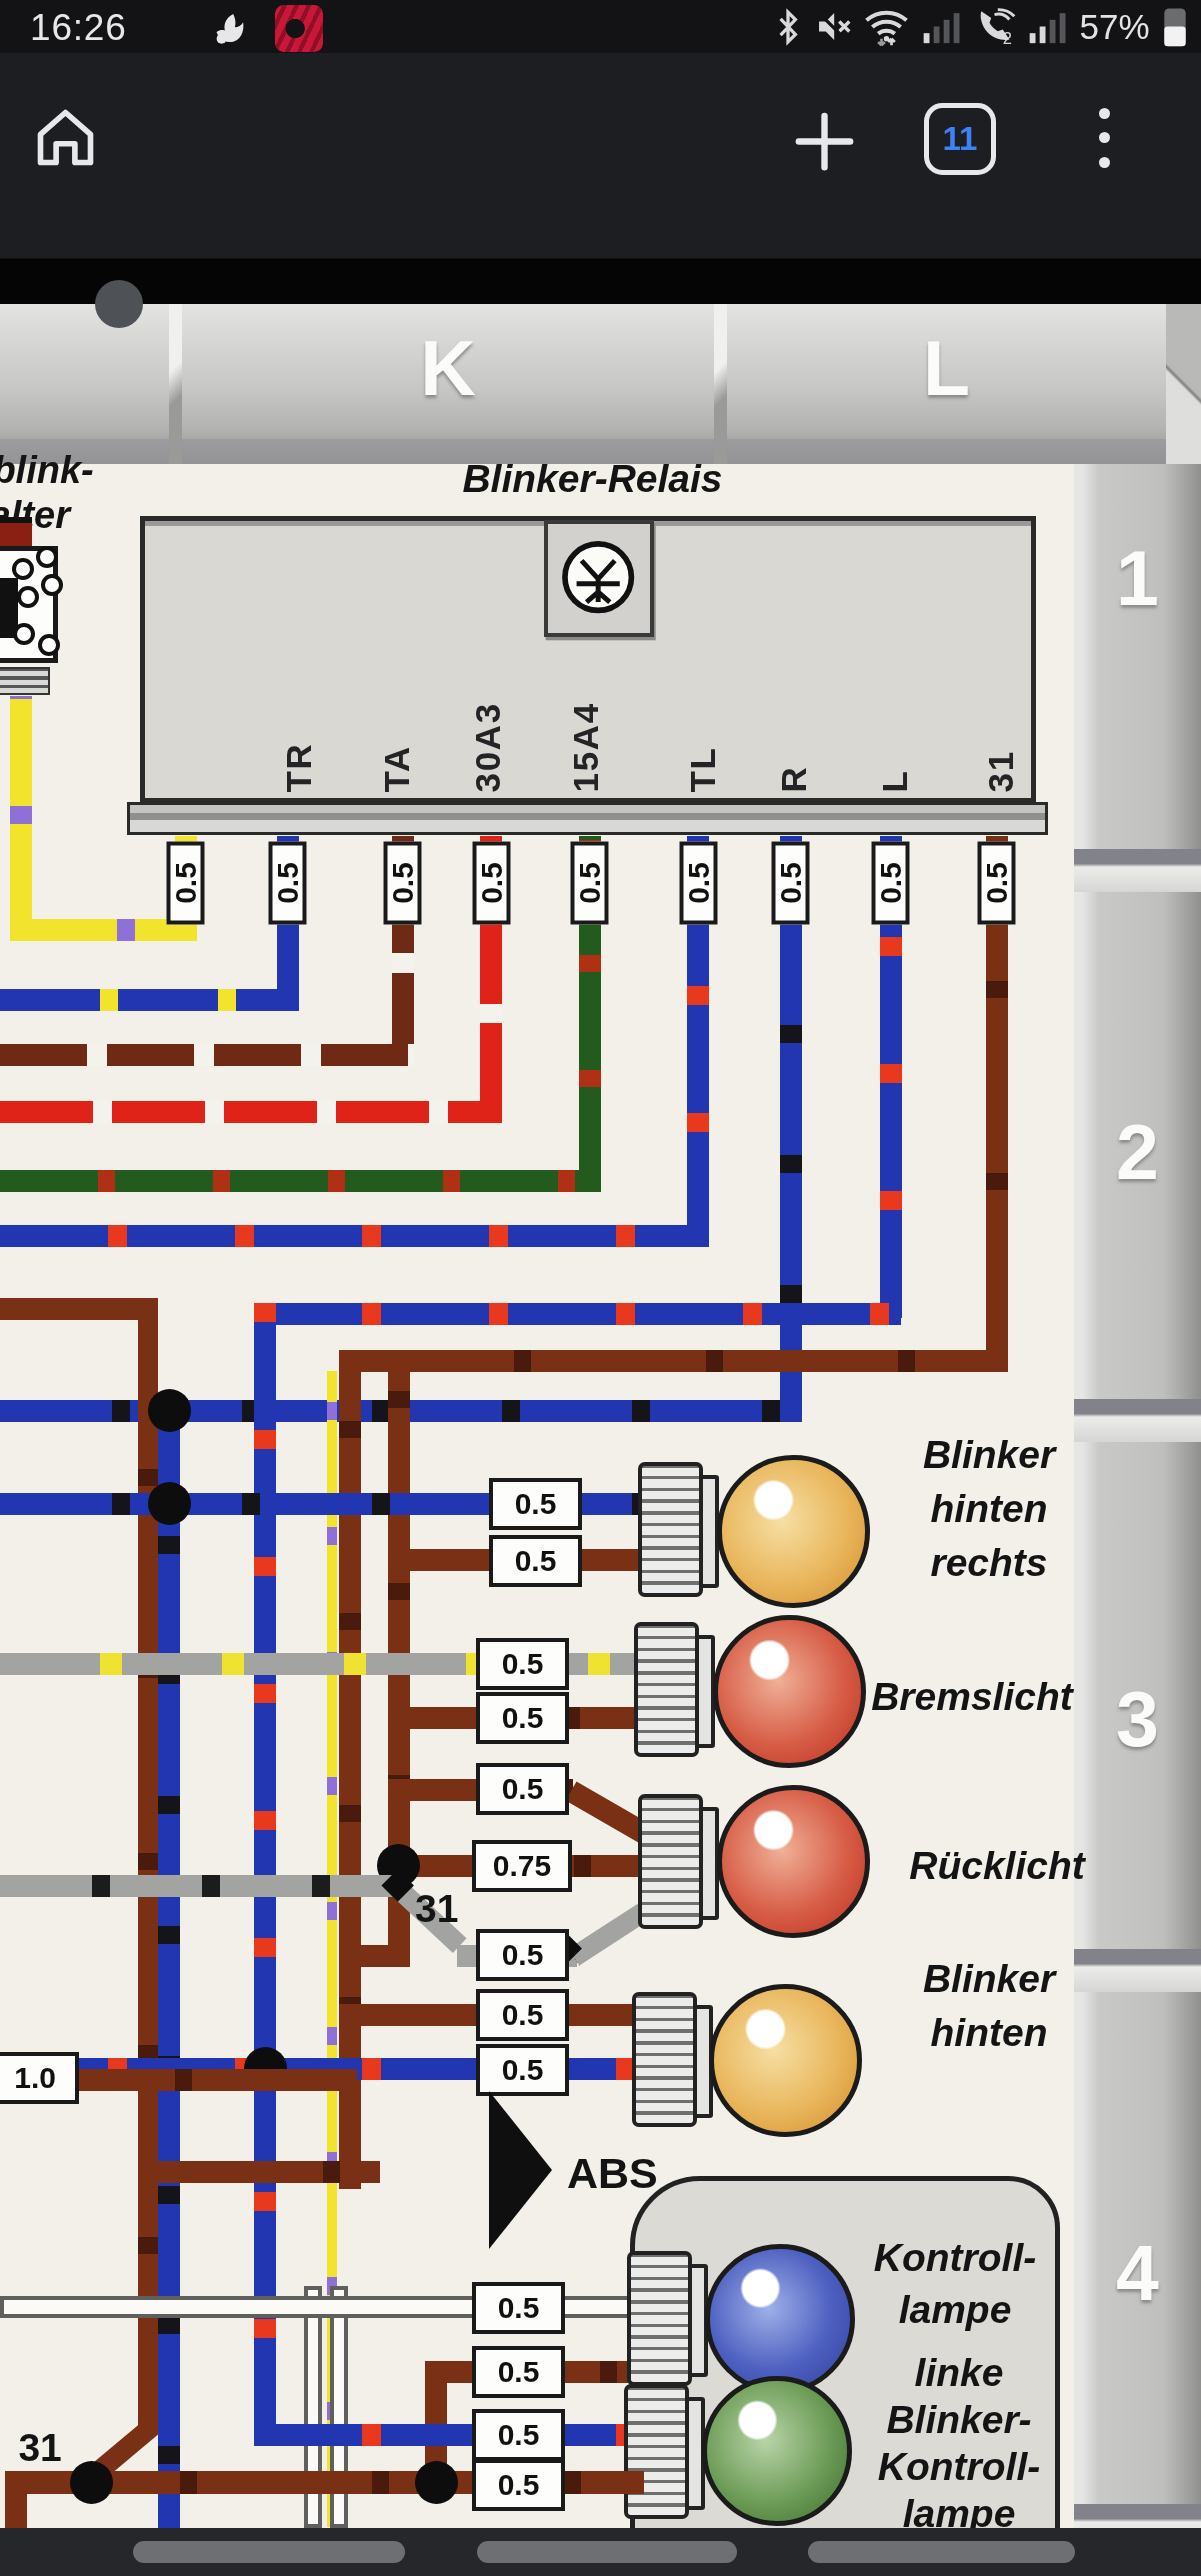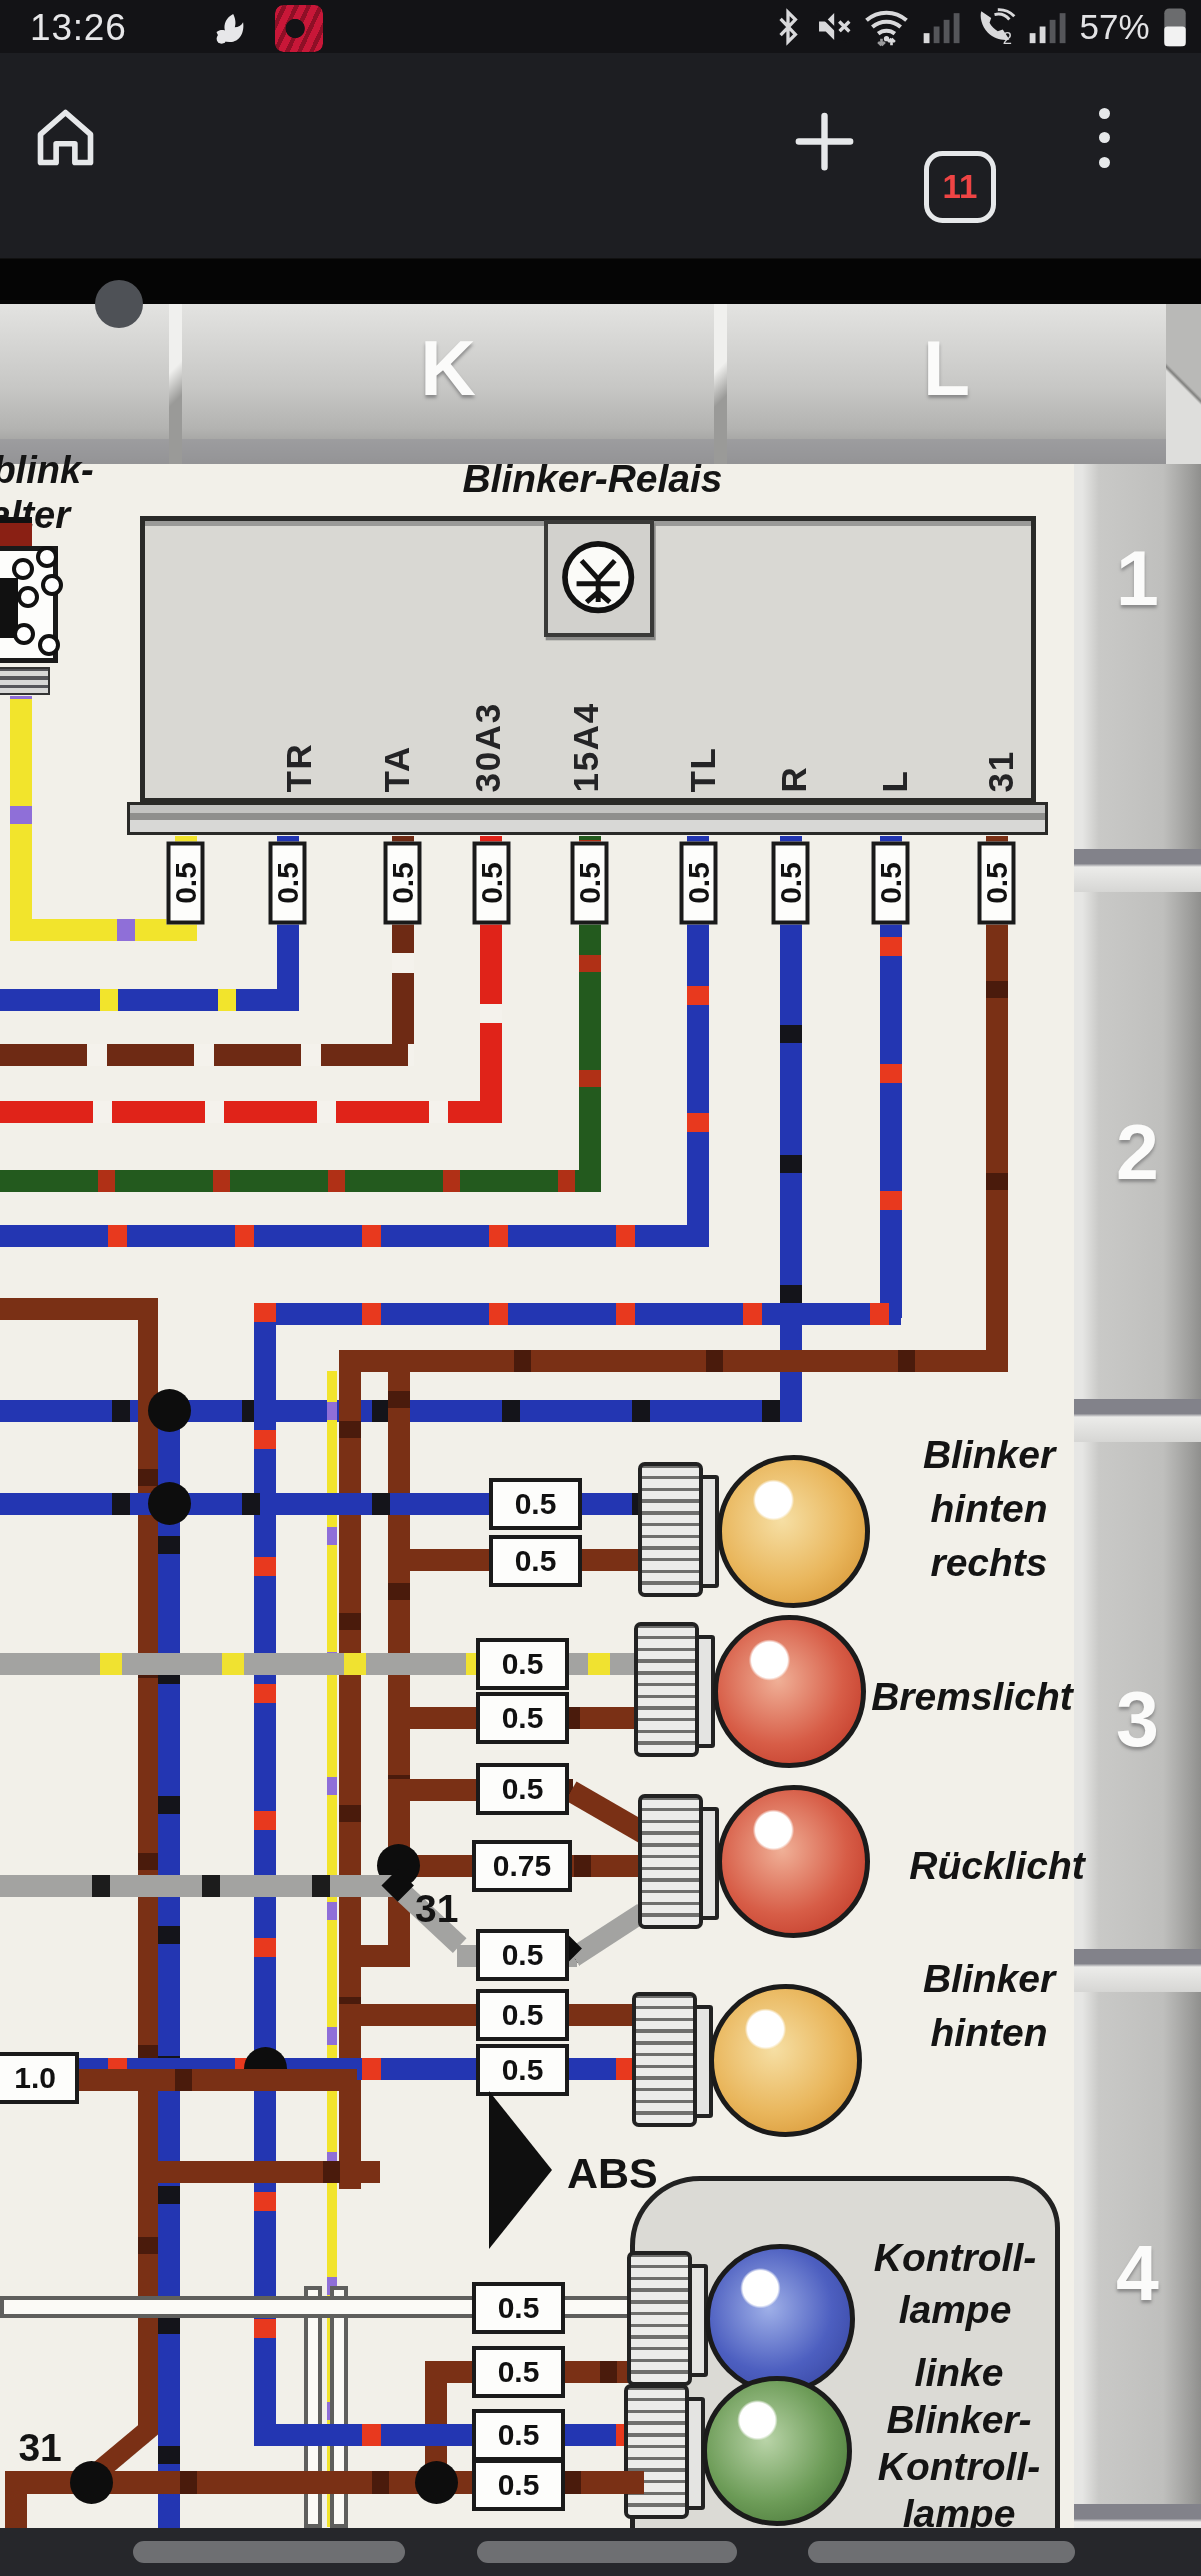--- a/index.html
+++ b/index.html
@@ -17,22 +17,22 @@
      background:repeating-linear-gradient(115deg,#c81738 0 6.7px,#8e0f26 6.7px 11px);
      -webkit-mask:radial-gradient(circle at 42% 50%,transparent 0 9.2px,#000 10px);
              mask:radial-gradient(circle at 42% 50%,transparent 0 9.2px,#000 10px);}
 
   
   .toolbar{position:absolute;left:0;top:53px;width:1201px;height:205px;background:#1d1e22;}
   .urlpill{position:absolute;left:157px;top:27px;width:577px;height:130px;background:#33363b;border-radius:65px;
            display:flex;align-items:center;padding-left:47px;gap:22px;}
   .urltext{color:#e6e8ea;font-size:45px;white-space:nowrap;overflow:hidden;width:434px;}
   .tb-btn{position:absolute;top:50px;color:#e6e8ea;}
-  .tabbox{width:72px;height:72px;border:5.8px solid #e6e8ea;border-radius:18.4px;color:#ef4444;
-          font-size:33px;font-weight:700;display:flex;align-items:center;justify-content:center;margin-top:48px;}
+  .tabbox{width:72px;height:72px;border:5.8px solid #e6e8ea;border-radius:18.4px;color:#3b82f6;
+          font-size:33px;font-weight:700;display:flex;align-items:center;justify-content:center;}
   .kebab{display:flex;flex-direction:column;gap:13.3px;}
   .kebab i{width:11px;height:11px;border-radius:50%;background:#e6e8ea;}
   .gap-black{position:absolute;left:0;top:259px;width:1201px;height:45px;background:#050505;}
 
   
   .paper{position:absolute;left:0;top:304px;width:1201px;height:2224px;background:#f2f0e9;}
 
   
   .tile{position:absolute;background:linear-gradient(180deg,#e3e3e1 0%,#c7c7c5 52%,#b3b3b1 78%,#8e8e8c 100%);}
   .tile .cap{position:absolute;left:0;bottom:0;width:100%;height:25px;background:#97979b;opacity:.65;}
@@ -137,21 +137,21 @@
   
   .navbar{position:absolute;left:0;top:2528px;width:1201px;height:48px;background:#26272b;}
   .pill{position:absolute;top:13.3px;height:22px;border-radius:11px;background:#6e6f72;}
 </style>
 </head>
 <body>
 
 <div class="screen">
 
   <div class="statusbar">
-    <div class="sb-time">13:26</div>
+    <div class="sb-time">16:26</div>
     <svg class="sb-ic" style="left:210px;top:11.7px" width="43" height="37" viewBox="0 0 26 22">
         <path fill="#e7e7e9" d="M14 1c-4 2-6 6-5 10-3-1-5 1-5 1s2 6 8 6 9-6 8-12c-1 2-3 3-5 3 1-3 0-6-1-8z"></path>
         <circle cx="7" cy="16" r="3" fill="#e7e7e9"></circle>
       </svg>
     <div class="sb-ic badge-red" style="left:275px;top:5px"></div>
     <div class="sb-right">
       <svg width="28" height="38" viewBox="0 0 17 23">
           <path d="M4 6.5 13 16 8.5 20.5v-18L13 7 4 16.5" stroke="#d9d9db" stroke-width="2" fill="none"></path>
         </svg>
       <svg width="37" height="37" viewBox="0 0 22 22">

